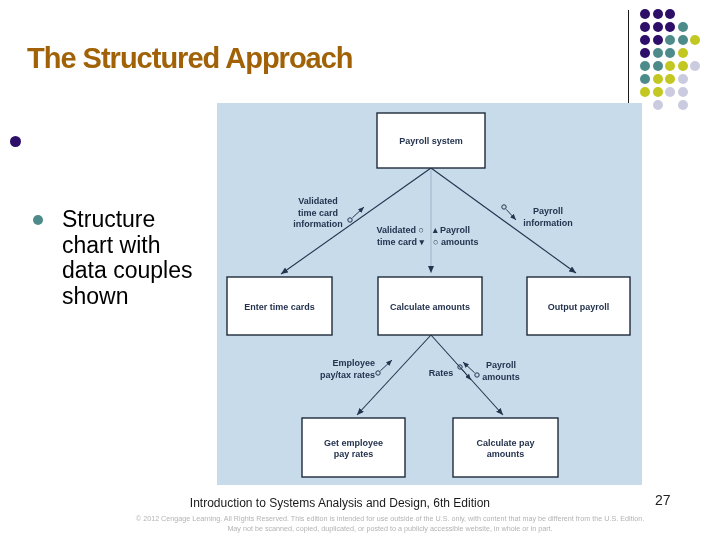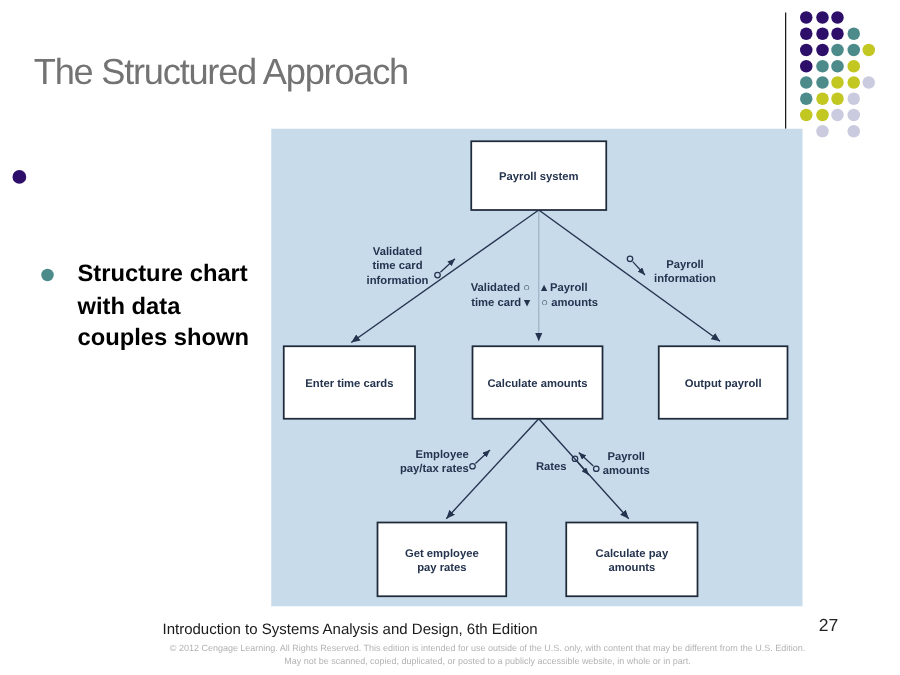--- a/index.html
+++ b/index.html
@@ -2,54 +2,54 @@
 <html><head>
 <meta charset="utf-8">
 <style>
   html,body{margin:0;padding:0;background:#888;}
   .slide{
     position:relative;width:720px;height:540px;background:#ffffff;
     font-family:"Liberation Sans",sans-serif;overflow:hidden;
   }
   .title{
     position:absolute;left:27px;top:42px;width:480px;
-    font-size:29px;font-weight:normal;letter-spacing:-1px;color:#737373;
+    font-size:29px;font-weight:bold;letter-spacing:-1px;color:#a16207;
     white-space:nowrap;
   }
   .bullet1-text{
     position:absolute;left:36px;top:124px;width:155px;
     font-size:27px;line-height:30px;color:#000;
   }
   .bullet1-dot{
     position:absolute;left:10px;top:136px;width:11px;height:11px;
     border-radius:50%;background:#2d0e69;
   }
   .bullet2-text{
     position:absolute;left:62px;top:207px;width:142px;
-    font-size:19px;line-height:25.5px;color:#000;font-weight:bold;
+    font-size:23px;line-height:25.5px;color:#000;
   }
   .bullet2-dot{
     position:absolute;left:33px;top:215px;width:10px;height:10px;
     border-radius:50%;background:#4d8b8b;
   }
   .vline{
     position:absolute;left:628px;top:10px;width:1px;height:93px;background:#1a1a1a;
   }
   .dots span{position:absolute;border-radius:50%;}
   .diagram{
     position:absolute;left:217px;top:103px;width:425px;height:382px;
     background:#c8dbeb;
     text-align:center;
   }
   .diagram svg{display:block;width:100%;height:100%;}
   .dtext,.dlabel{
     font-family:"Liberation Sans",sans-serif;font-size:9px;font-weight:bold;fill:#24334e;
   }
   .footer-title{
-    position:absolute;left:130px;top:496px;width:360px;text-align:left;
+    position:absolute;left:130px;top:496px;width:360px;text-align:right;
     font-size:12px;color:#1a1a1a;
   }
   .page-num{
     position:absolute;left:655px;top:492px;width:30px;
     font-size:14px;color:#222;
   }
   .copyright{
     position:absolute;left:40px;top:514px;width:700px;text-align:center;
     font-size:7.2px;line-height:9.6px;color:#b3b3b3;
   }

